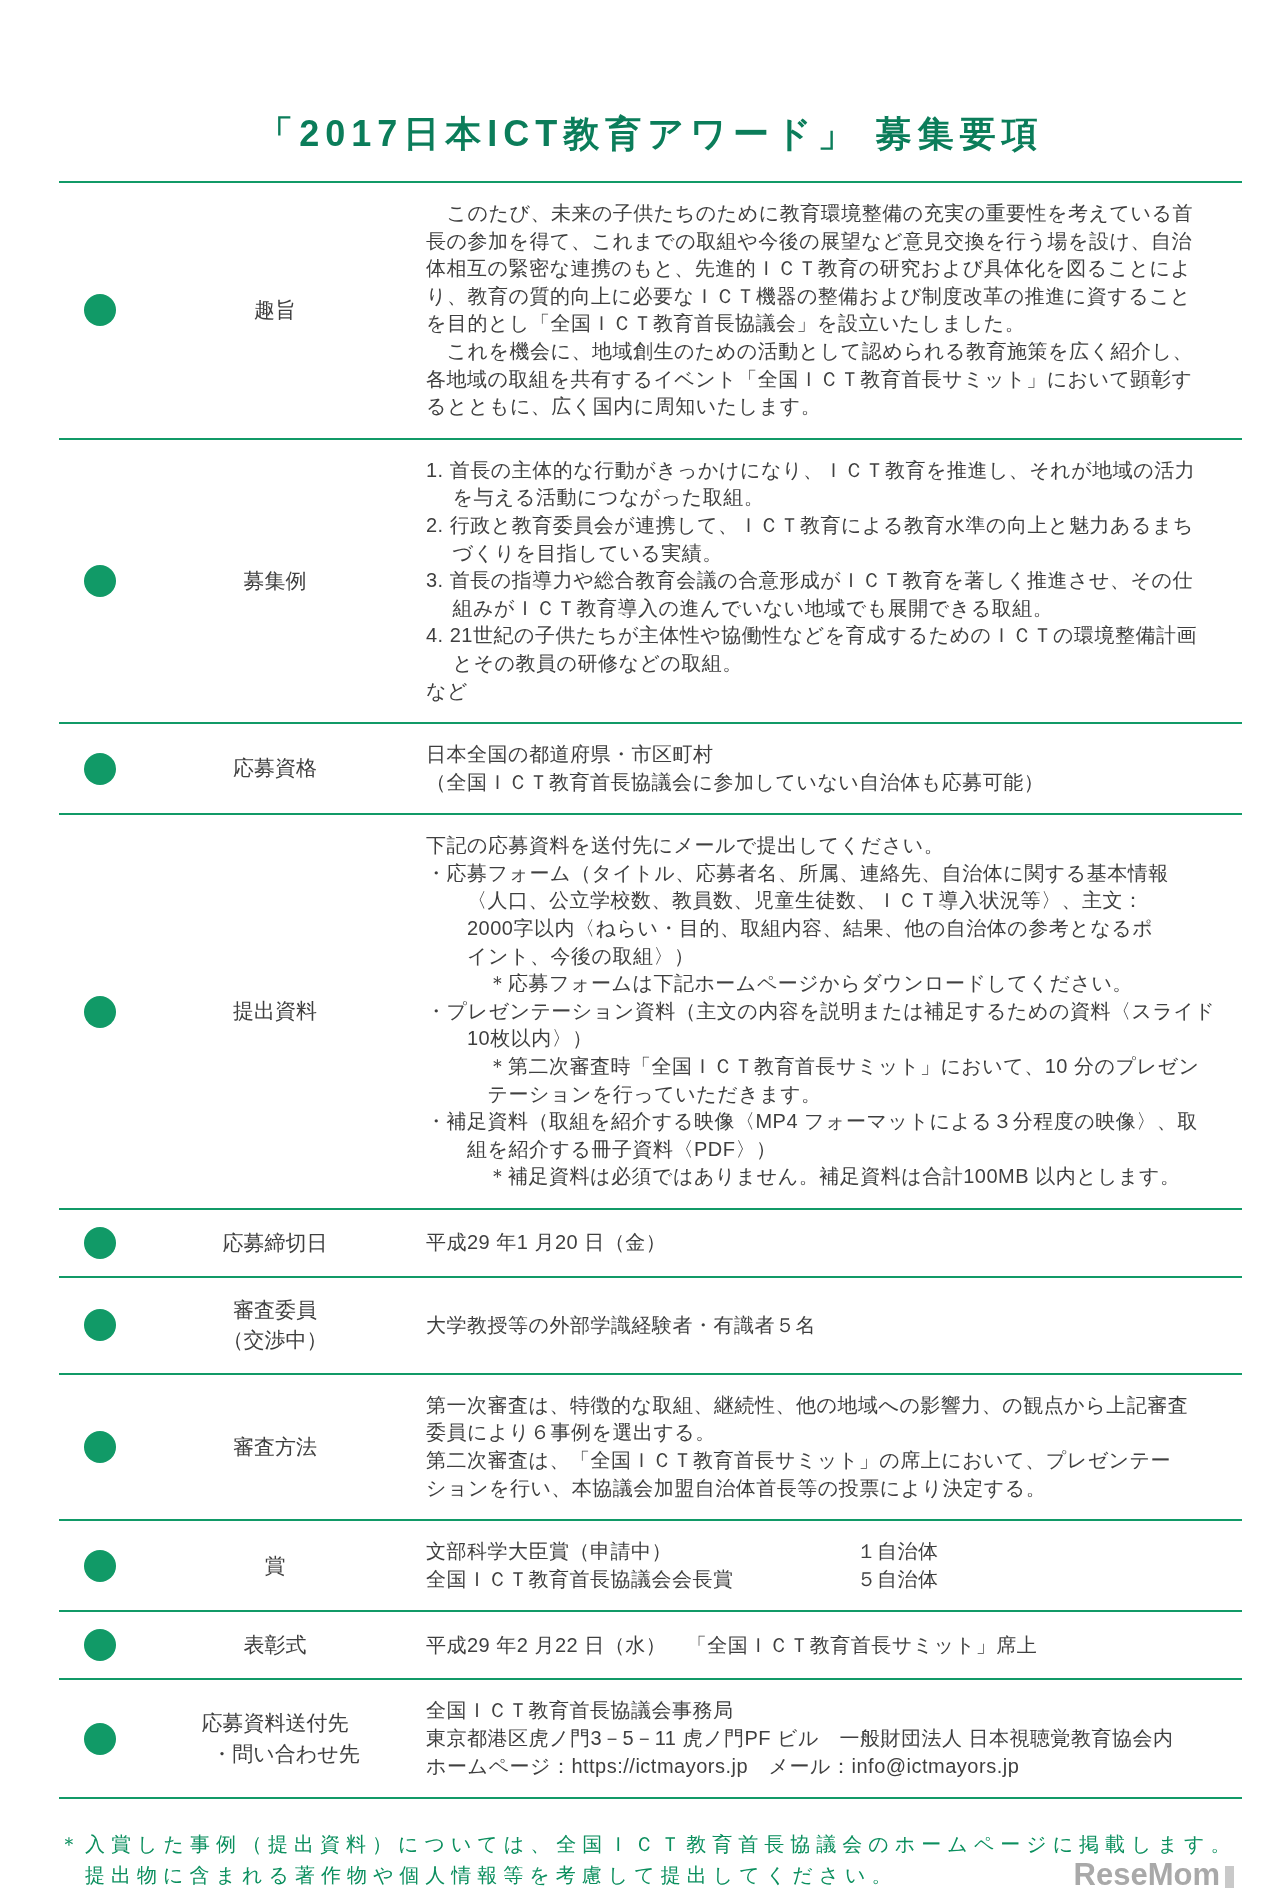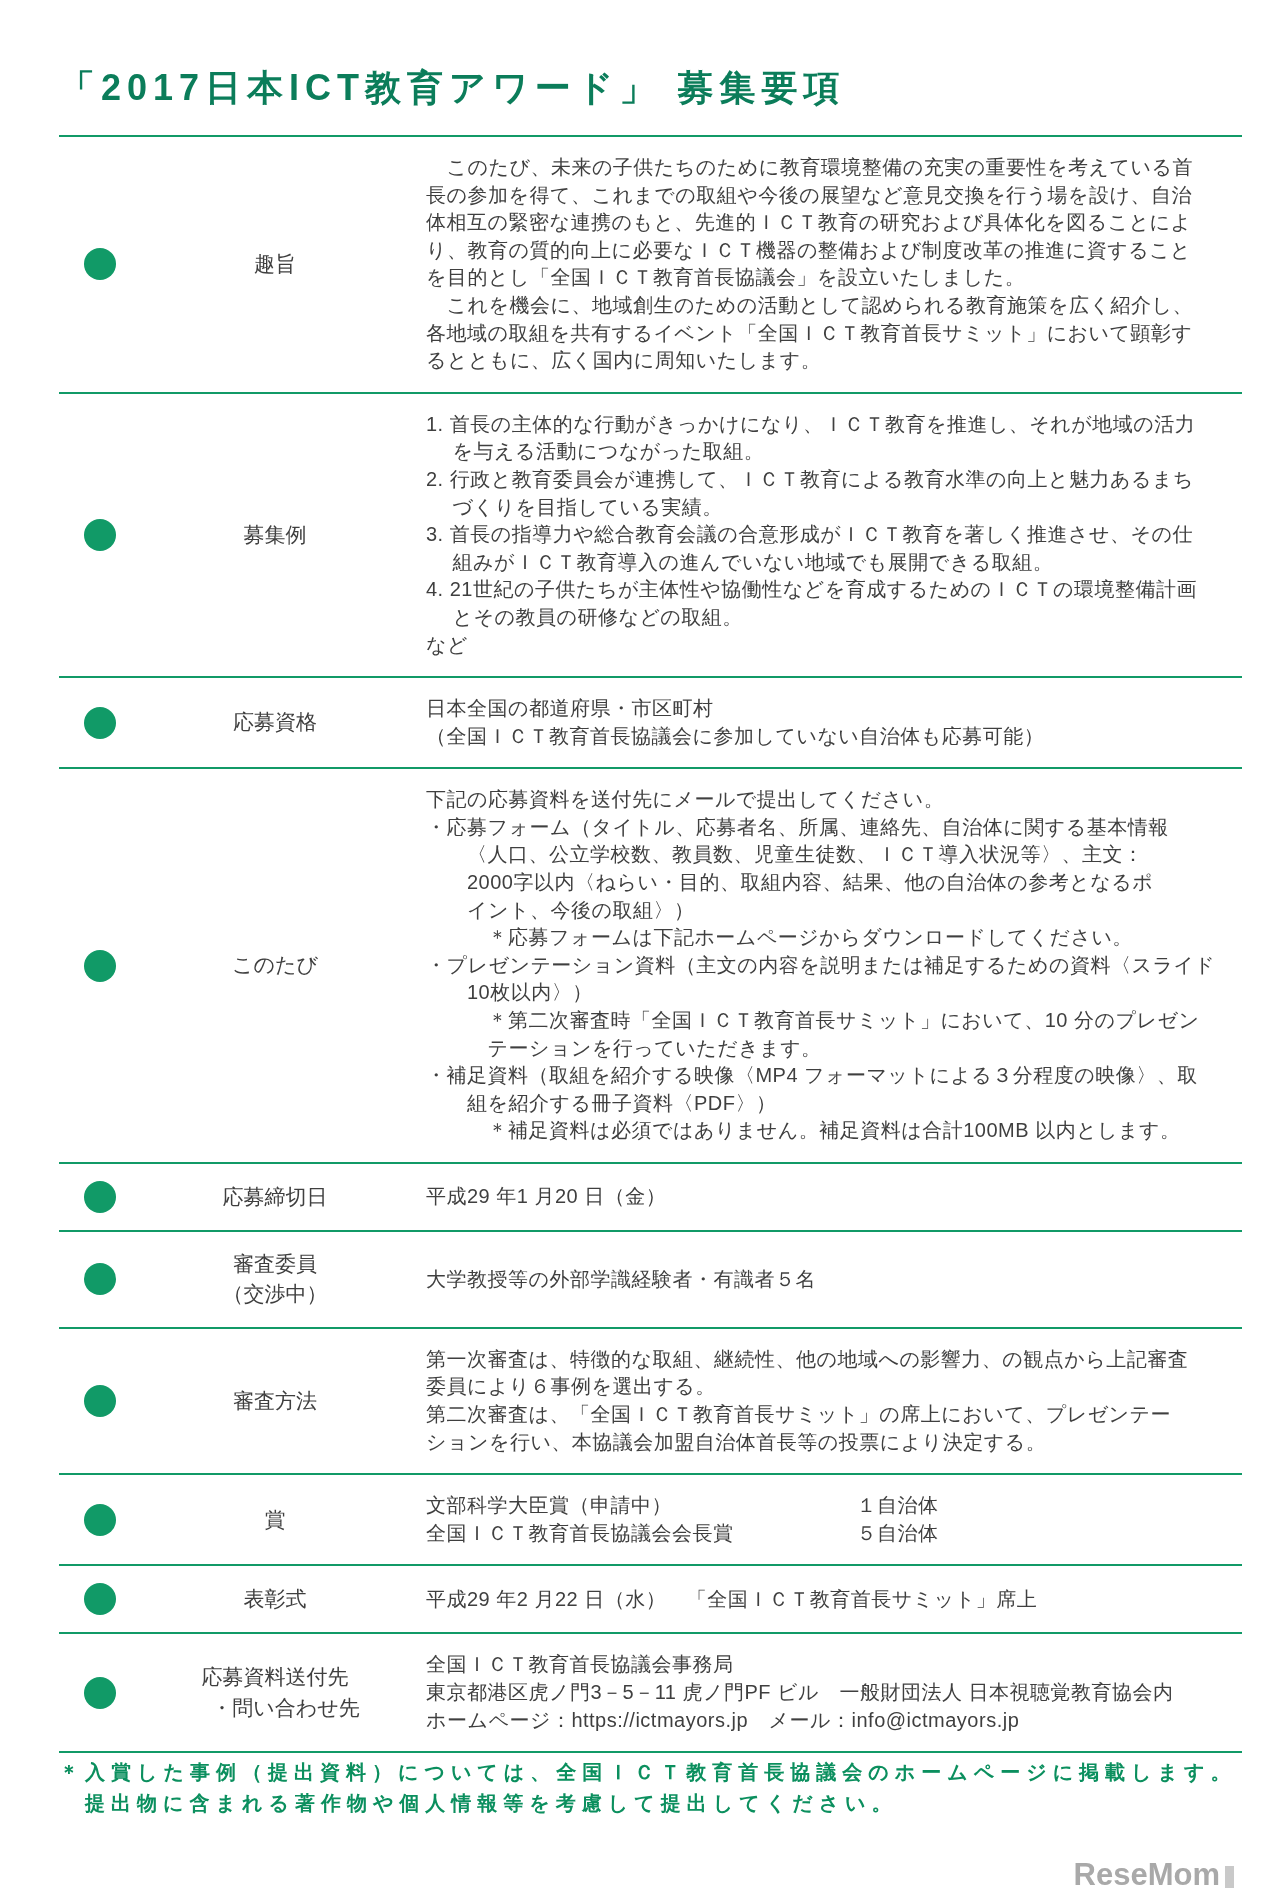--- a/index.html
+++ b/index.html
@@ -12,44 +12,44 @@
   }
   *{margin:0;padding:0;box-sizing:border-box;}
   html,body{background:var(--background);}
   body{
     width:1280px;height:1903px;position:relative;overflow:hidden;
     font-family:"Liberation Sans","DejaVu Sans",sans-serif;
     color:var(--text);
   }
   .doc{position:absolute;left:59px;top:0;width:1183px;}
   .title{
-    margin-top:64px;margin-bottom:22px;
-    font-size:36px;font-weight:bold;
+    margin-top:110px;margin-bottom:22px;
+    text-align:center;font-size:36px;font-weight:bold;
     letter-spacing:6px;color:var(--title);
     white-space:nowrap;
   }
   .sections{border-bottom:2px solid var(--accent);}
   .row{
     display:flex;align-items:center;
     border-top:2px solid var(--accent);
     padding:17px 0;
   }
   .bullet-col{flex:0 0 95px;padding-left:25px;}
   .bullet{display:block;width:32px;height:32px;border-radius:50%;background:var(--accent);}
   .label{
     flex:0 0 242px;font-size:21px;font-weight:normal;
     white-space:pre-wrap;line-height:1.45;color:var(--text);text-align:center;
   }
   .content{
     flex:1;font-size:20px;line-height:1.38;
     white-space:pre-wrap;letter-spacing:0.5px;color:var(--text);margin-left:30px;
   }
   .footnote{
-    margin-top:4px;
-    color:var(--footnote);font-weight:bold;
+    margin-top:30px;
+    color:var(--footnote);font-weight:normal;
     font-size:20px;line-height:1.55;letter-spacing:6px;
     white-space:pre-wrap;
   }
   .logo{
     position:absolute;right:46px;bottom:10px;
     color:var(--logo);font-weight:bold;font-size:31px;letter-spacing:0;
   }
   .logo-mark{
     display:inline-block;width:9px;height:22px;margin-left:5px;
     background:#c9c9c9;vertical-align:middle;
@@ -101,21 +101,21 @@
         </div>
       <h2 class="label">応募資格</h2>
       <div class="content">日本全国の都道府県・市区町村
 （全国ＩＣＴ教育首長協議会に参加していない自治体も応募可能）</div>
     </section>
 
     <section class="row">
       <div class="bullet-col">
           <span class="bullet"></span>
         </div>
-      <h2 class="label">このたび</h2>
+      <h2 class="label">提出資料</h2>
       <div class="content">下記の応募資料を送付先にメールで提出してください。
 ・応募フォーム（タイトル、応募者名、所属、連絡先、自治体に関する基本情報
 　　〈人口、公立学校数、教員数、児童生徒数、ＩＣＴ導入状況等〉、主文：
 　　2000字以内〈ねらい・目的、取組内容、結果、他の自治体の参考となるポ
 　　イント、今後の取組〉）
 　　　＊応募フォームは下記ホームページからダウンロードしてください。
 ・プレゼンテーション資料（主文の内容を説明または補足するための資料〈スライド
 　　10枚以内〉）
 　　　＊第二次審査時「全国ＩＣＴ教育首長サミット」において、10 分のプレゼン
 　　　テーションを行っていただきます。

